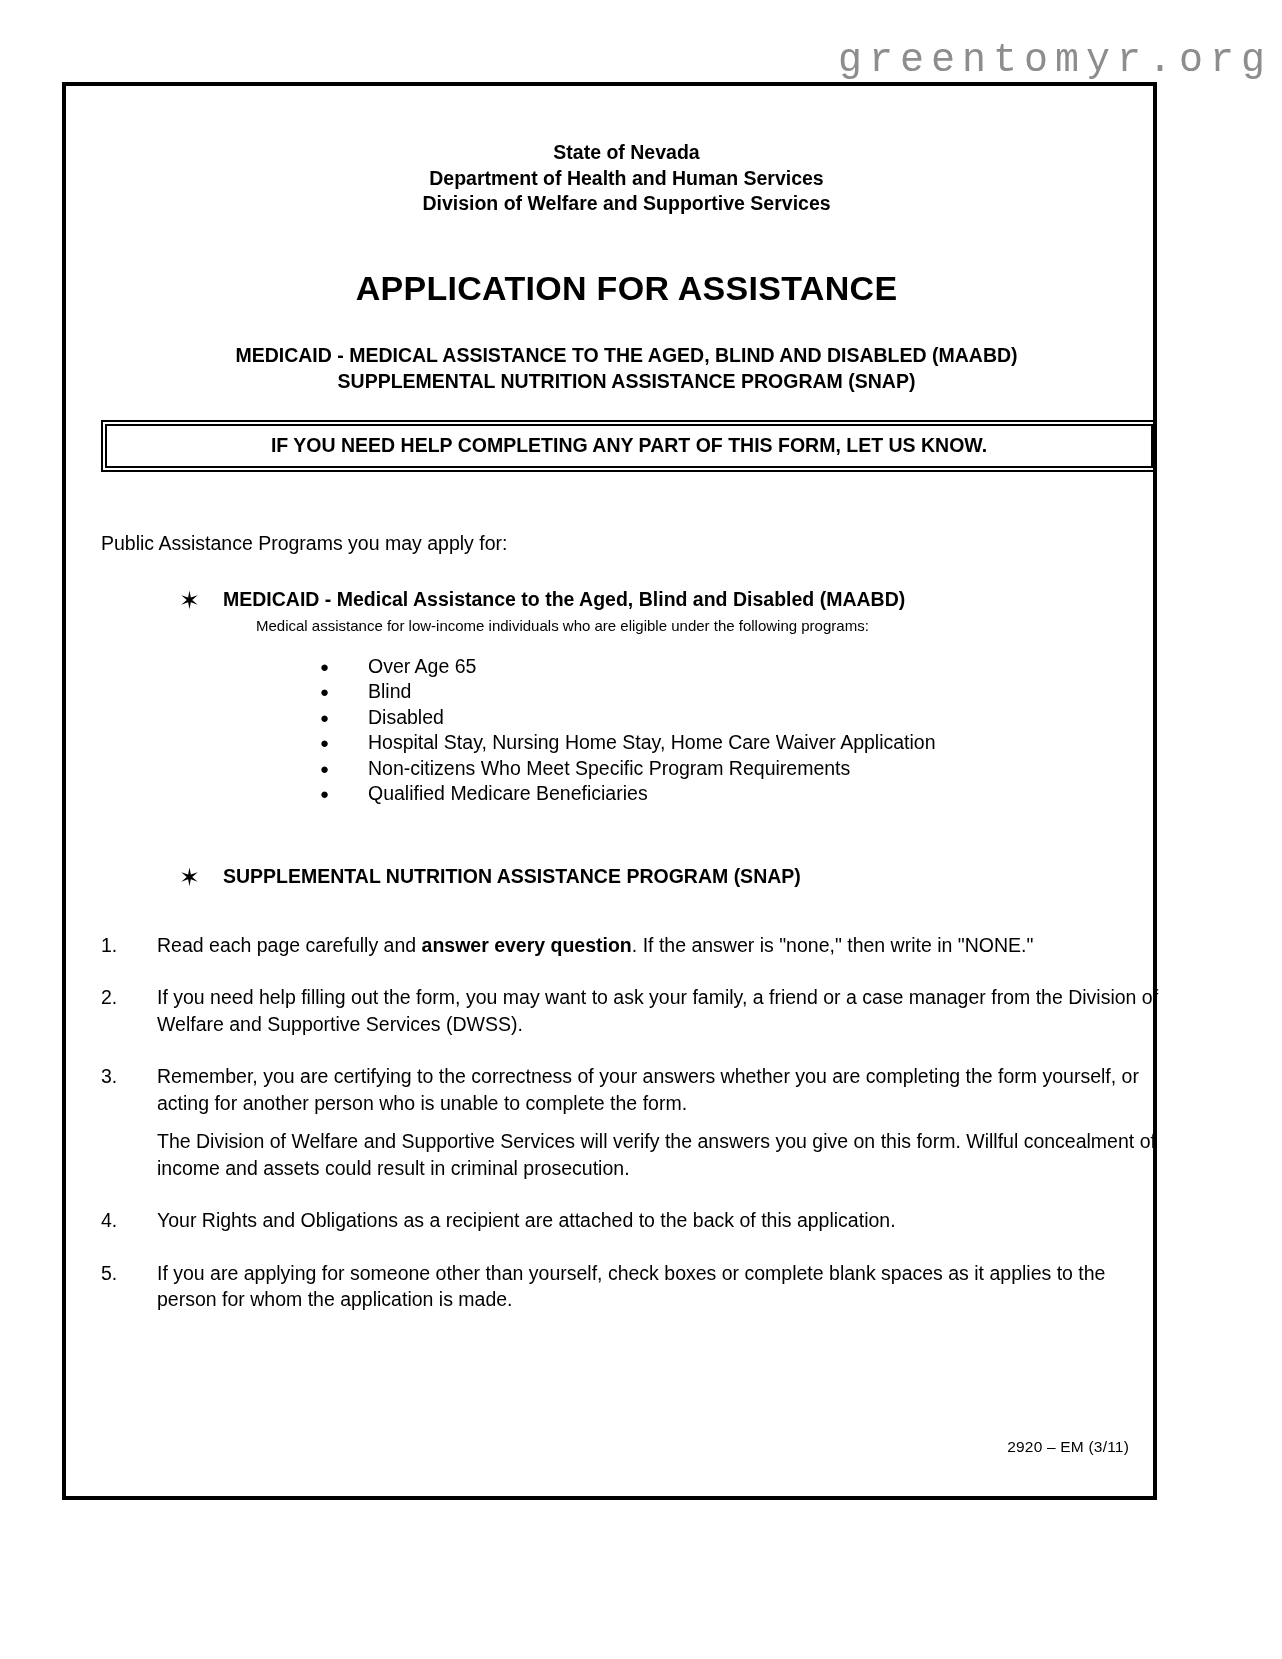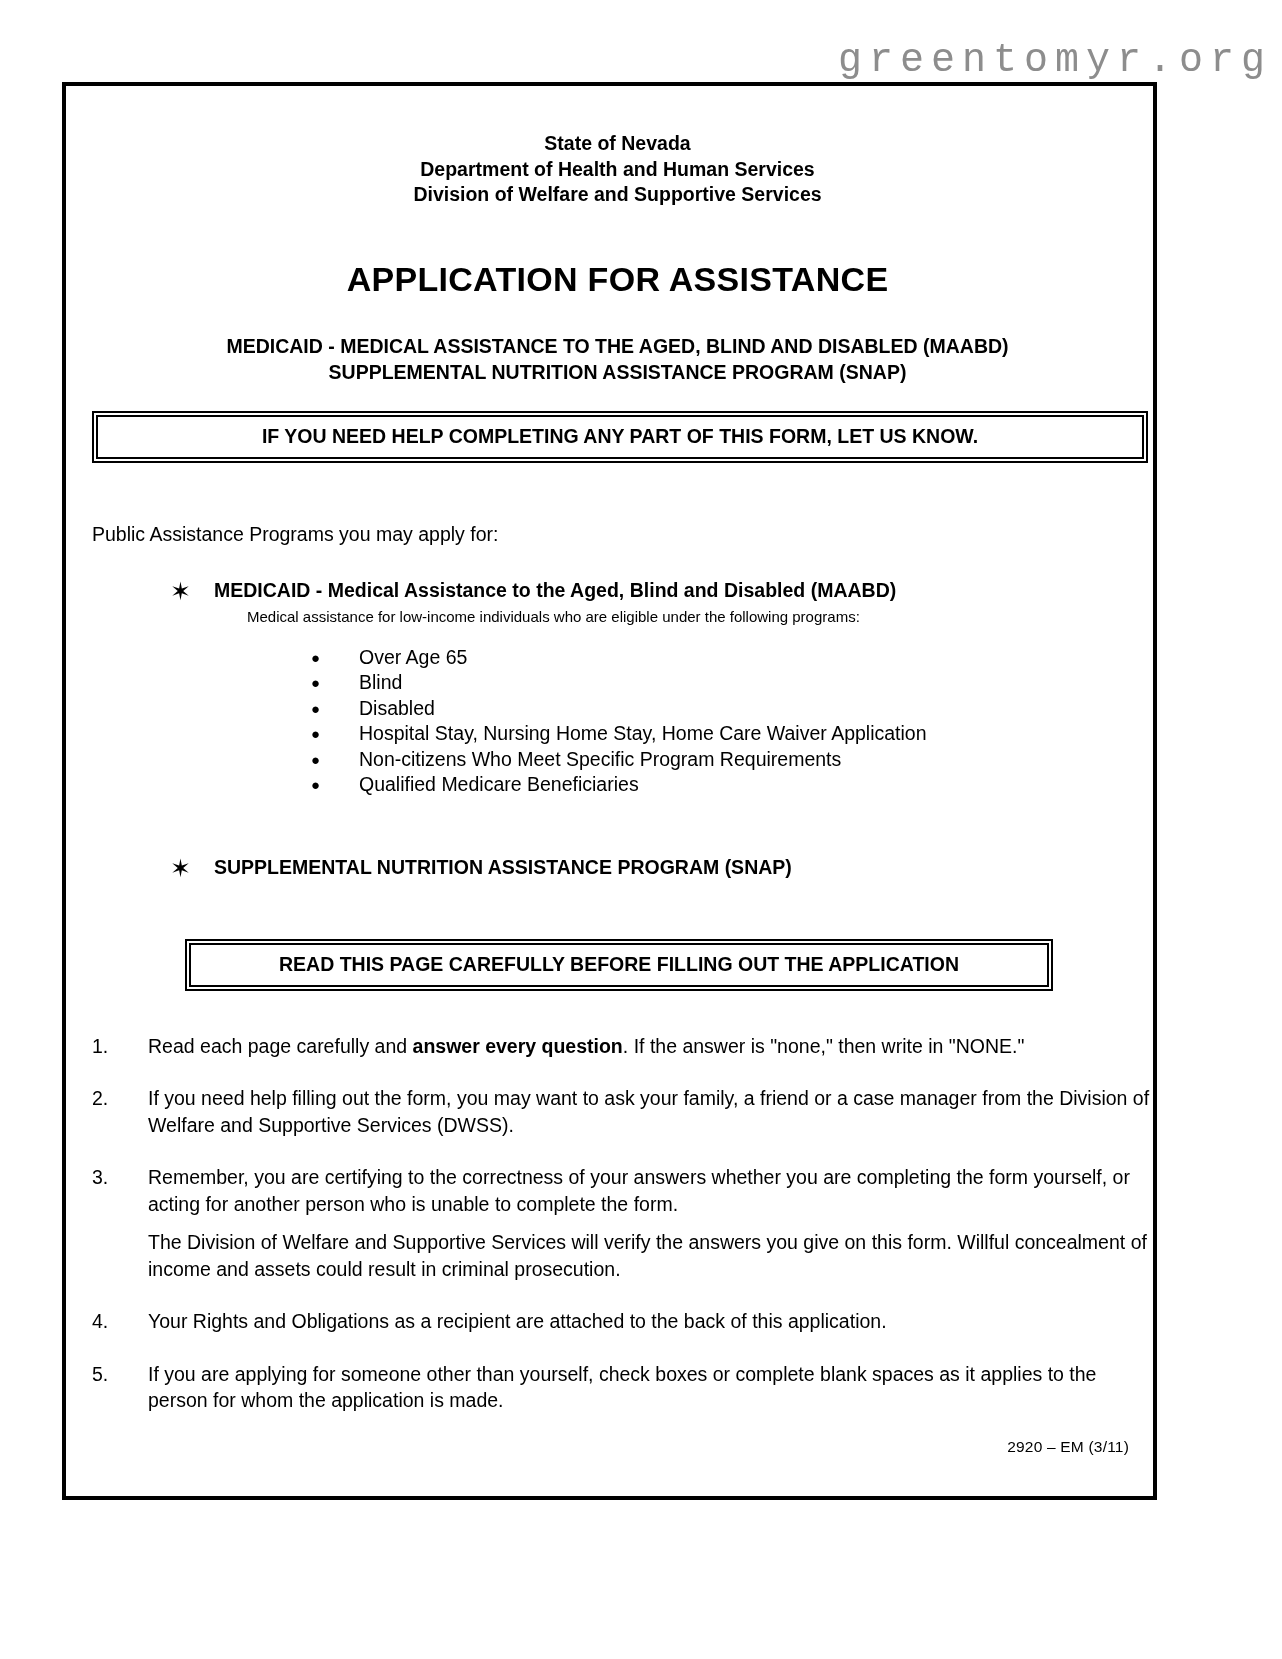--- a/index.html
+++ b/index.html
@@ -39,21 +39,21 @@
     border: 4px solid #000;
     box-sizing: border-box;
     background: transparent;
   }
 
   #page-inner {
     position: absolute;
     left: 0;
     top: 0;
     width: 1095px;
-    padding: 4px;
+    padding: 13px;
   }
 
   
   .agency {
     text-align: center;
     font-weight: bold;
     font-size: 19.5px;
     line-height: 25.5px;
     margin-top: 41px;
   }
@@ -252,23 +252,20 @@
       </div>
     </div>
 
     <div class="program second">
       <div class="star">✶</div>
       <div class="program-body">
         <div class="program-title">SUPPLEMENTAL NUTRITION ASSISTANCE PROGRAM (SNAP)</div>
       </div>
     </div>
 
-    <div class="callout-outer" id="read-box">
-      <div class="callout-inner">READ THIS PAGE CAREFULLY BEFORE FILLING OUT THE APPLICATION</div>
-    </div>
 
     <div class="numbered">
 
       <div class="num-item">
         <div class="num-label">1.</div>
         <div class="num-text">
           <p>
             <span>Read each page carefully and </span><b>answer every question</b><span>.  If the answer is "none," then write in "NONE."</span>
           </p>
         </div>

